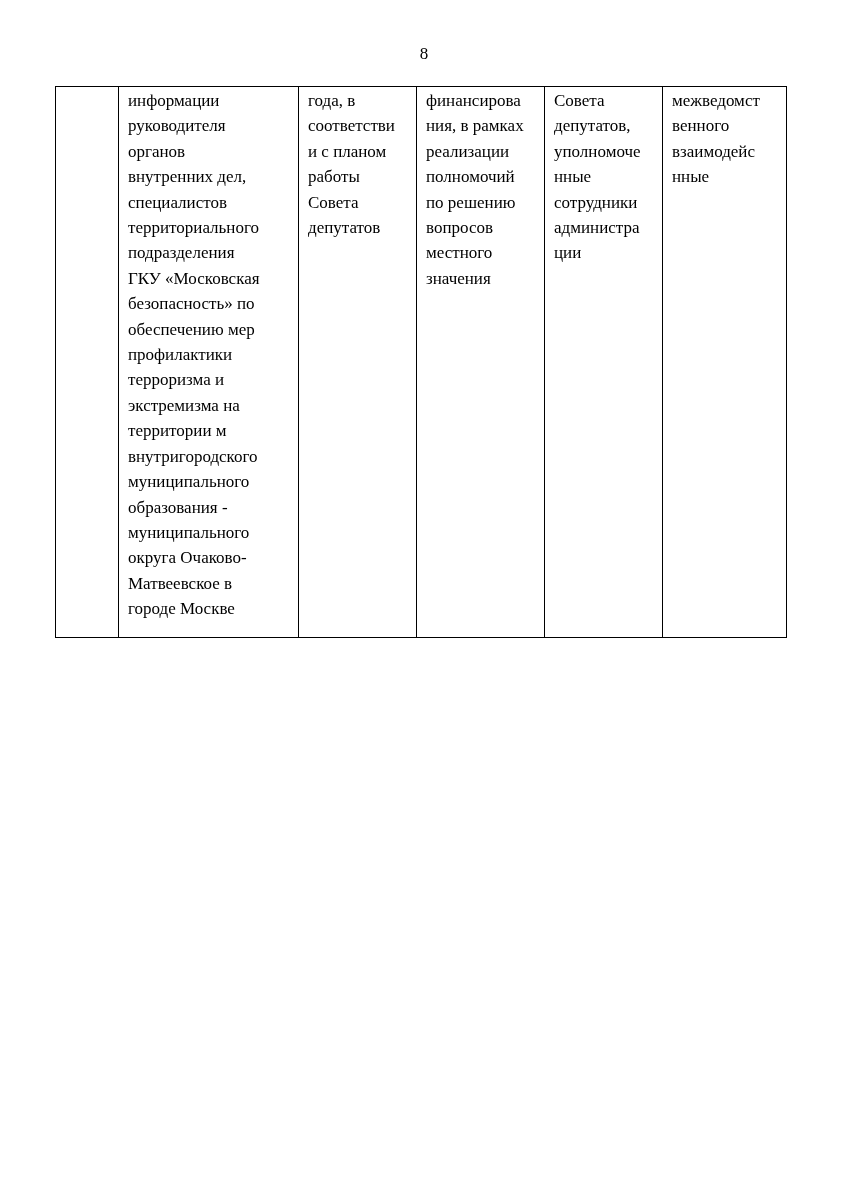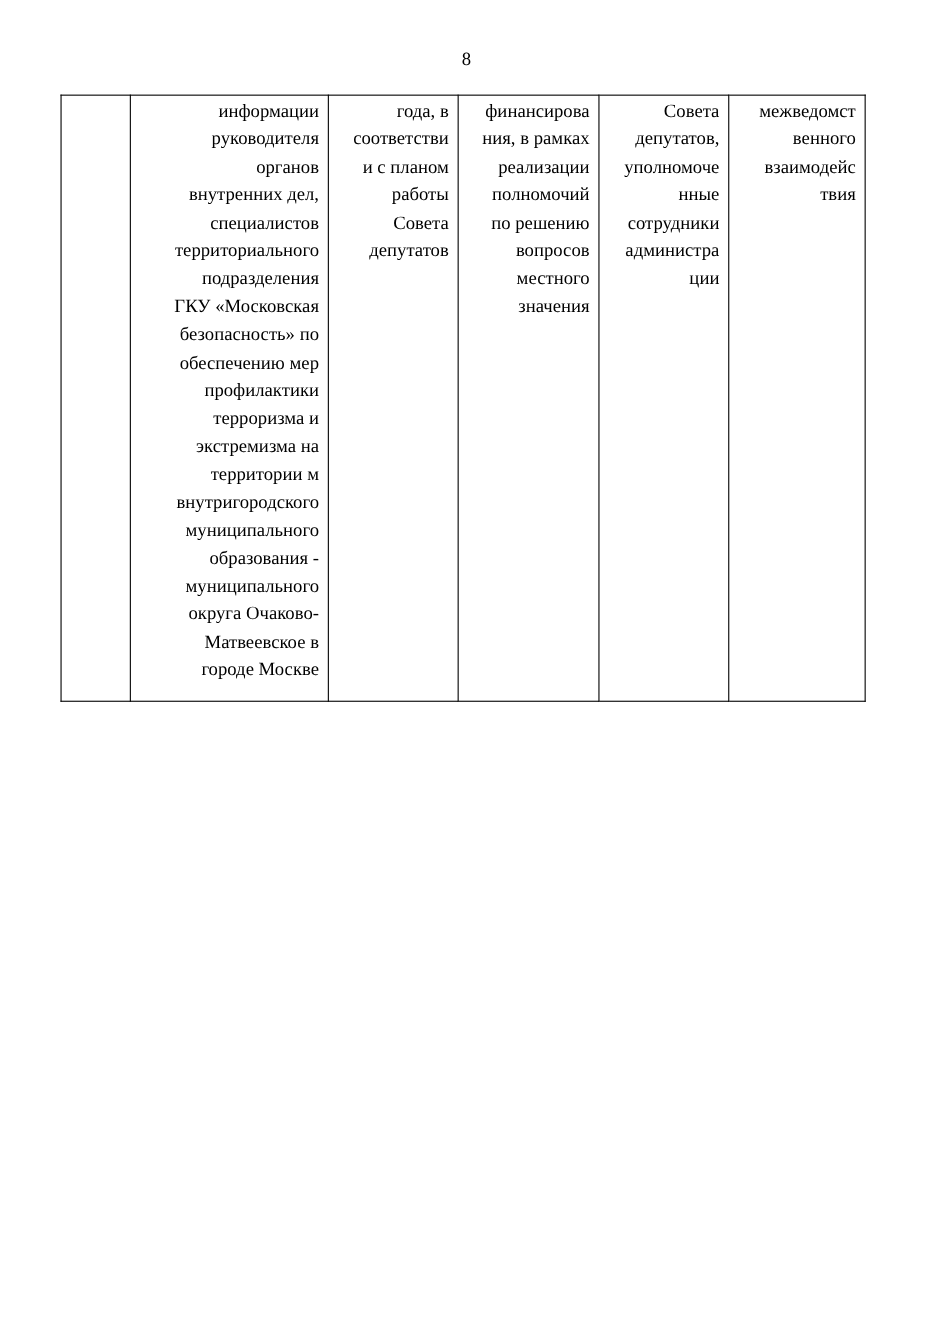--- a/index.html
+++ b/index.html
@@ -25,21 +25,20 @@
     line-height: 20px;
     color: #000000;
   }
   table.doc-table {
     position: absolute;
     left: 55px;
     top: 86px;
     width: 731px;
     border-collapse: collapse;
     table-layout: fixed;
-    text-align: right;
   }
   table.doc-table td {
     border: 1.5px solid #000000;
     vertical-align: top;
     padding: 1px 8px 6px 9px;
     font-size: 17px;
     line-height: 25.4px;
     white-space: pre-line;
     color: #000000;
     height: 543px;
@@ -108,16 +107,16 @@
       <td>Совета
 депутатов,
 уполномоче
 нные
 сотрудники
 администра
 ции</td>
       <td>межведомст
 венного
 взаимодейс
-твия</td>
+нные</td>
     </tr>
   </tbody>
 </table>
 
 </body></html>

